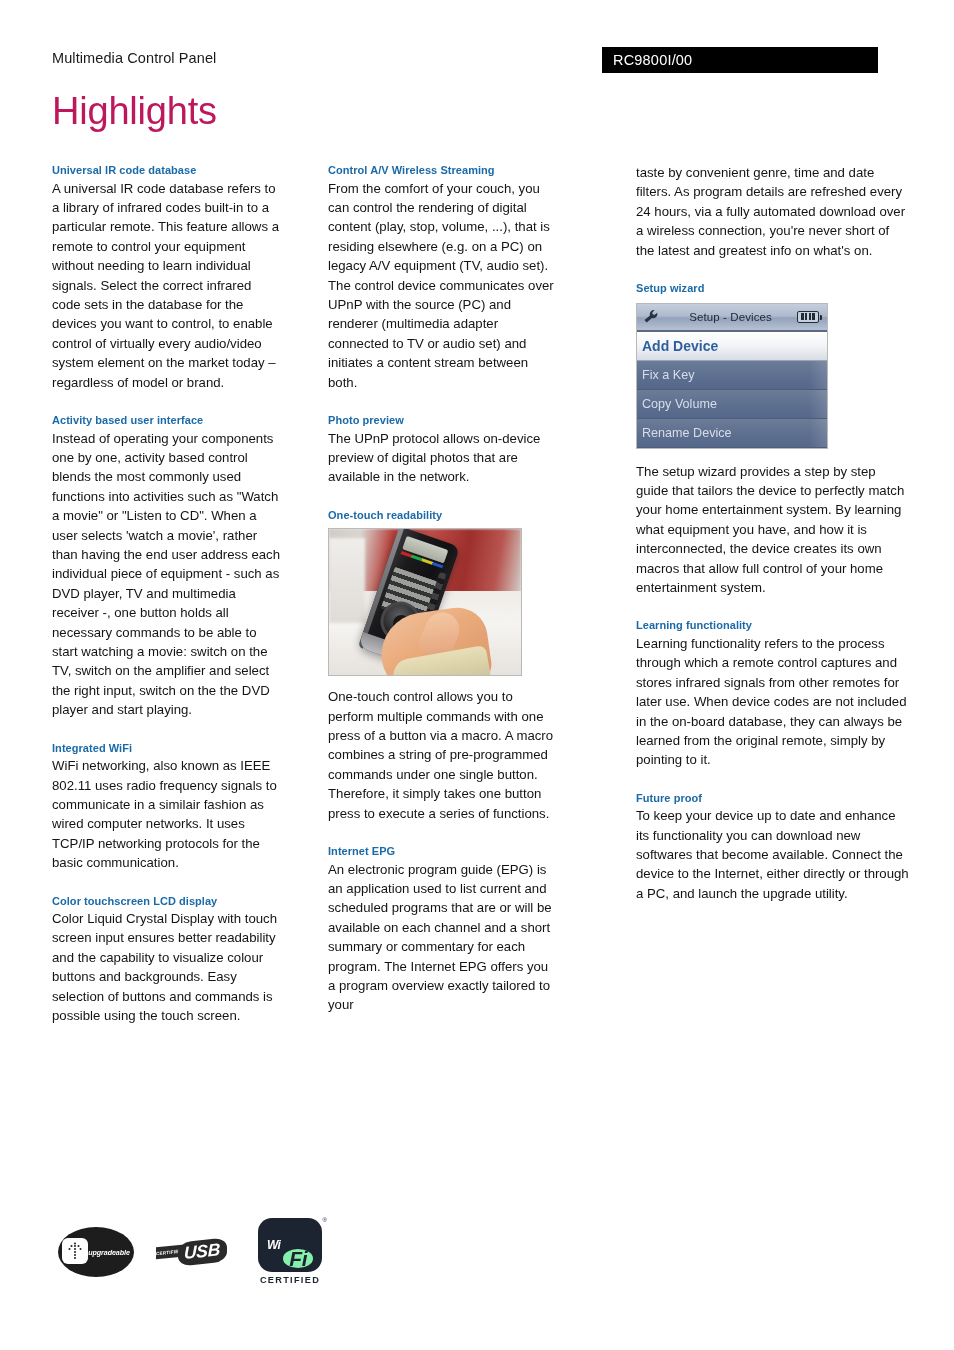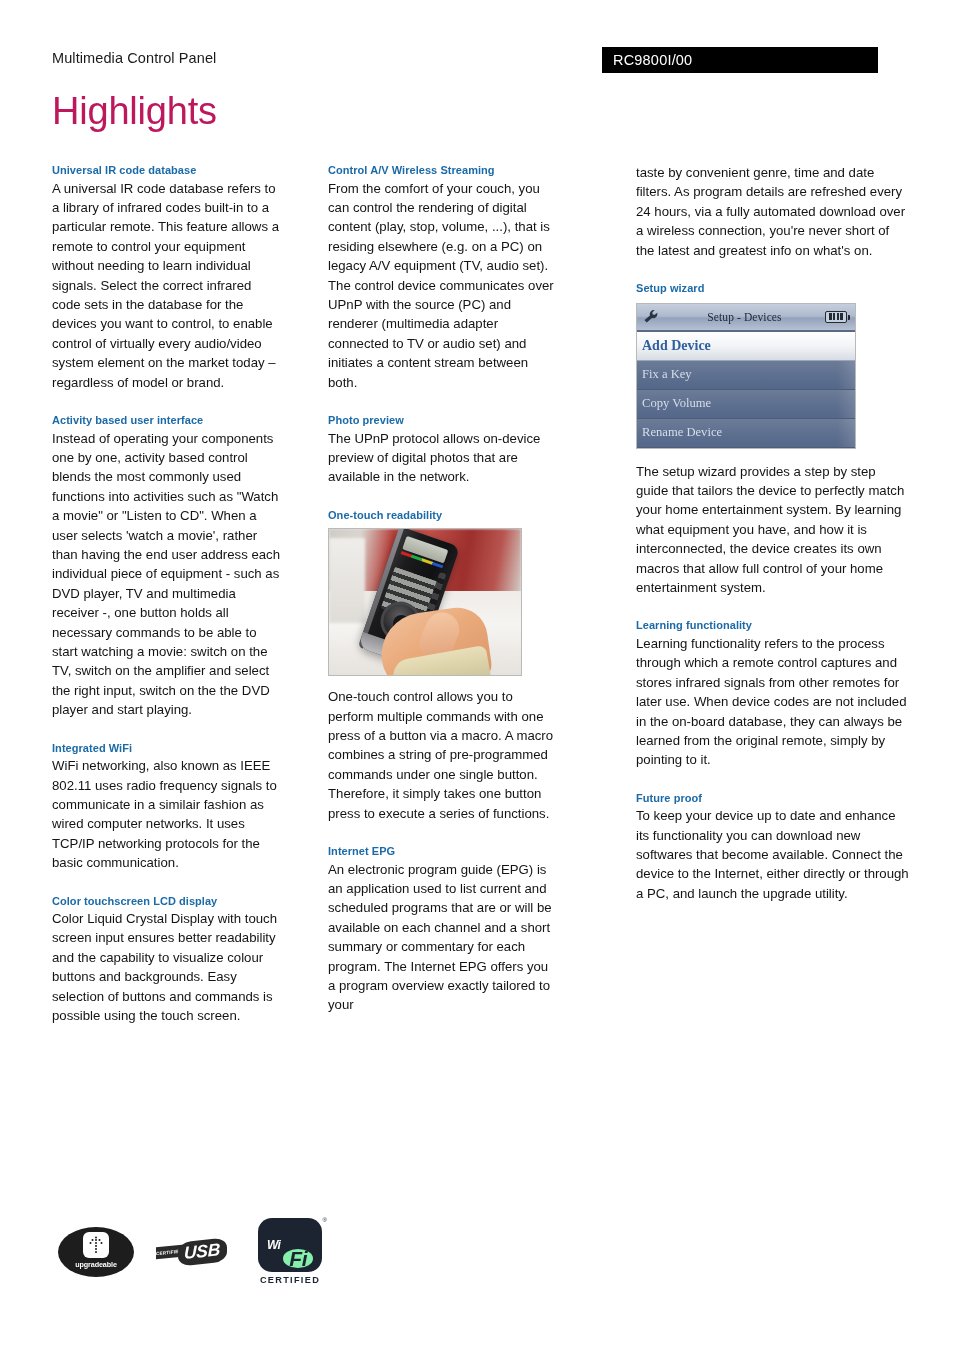--- a/index.html
+++ b/index.html
@@ -178,25 +178,25 @@
     position: absolute;
     left: 64px; bottom: -12px;
     width: 96px; height: 34px;
     background: linear-gradient(180deg,#e8dfb8,#cdc39a);
     border-radius: 26px 12px 8px 26px;
     transform: rotate(-10deg);
   }
 
   
   .wizard {
-    width: 220px;
+    width: 192px;
     margin: 7px 0 13px 0;
     border: 1px solid #b9b9b9;
     background: #5b6d8a;
-    font-family: Liberation Serif, serif;
+    font-family: Liberation Sans, sans-serif;
     overflow: hidden;
   }
   .wiz-titlebar {
     height: 28px;
     background: linear-gradient(180deg, #c5cedd 0%, #aebacd 46%, #93a2bb 54%, #b6c1d3 100%);
     display: flex; align-items: center;
     padding: 0 6px;
     border-bottom: 2px solid #5a6a85;
     position: relative;
   }
@@ -254,21 +254,21 @@
     top: 1218px;
     display: flex;
     align-items: center;
     gap: 22px;
   }
   .logo-upgradeable {
     width: 76px; height: 50px;
     background: #1d1d1d;
     border-radius: 50%;
     position: relative;
-    display: flex; flex-direction: column; align-items: center; justify-content: center;
+    display: flex; flex-direction: row; align-items: center; justify-content: center; font-style: italic;
   }
   .logo-upgradeable .sq {
     width: 26px; height: 26px;
     background: #fff;
     border-radius: 6px;
     position: relative;
     margin-top: -2px;
   }
   .logo-upgradeable .sq svg { position: absolute; left: 3px; top: 3px; }
   .logo-upgradeable .cap {

